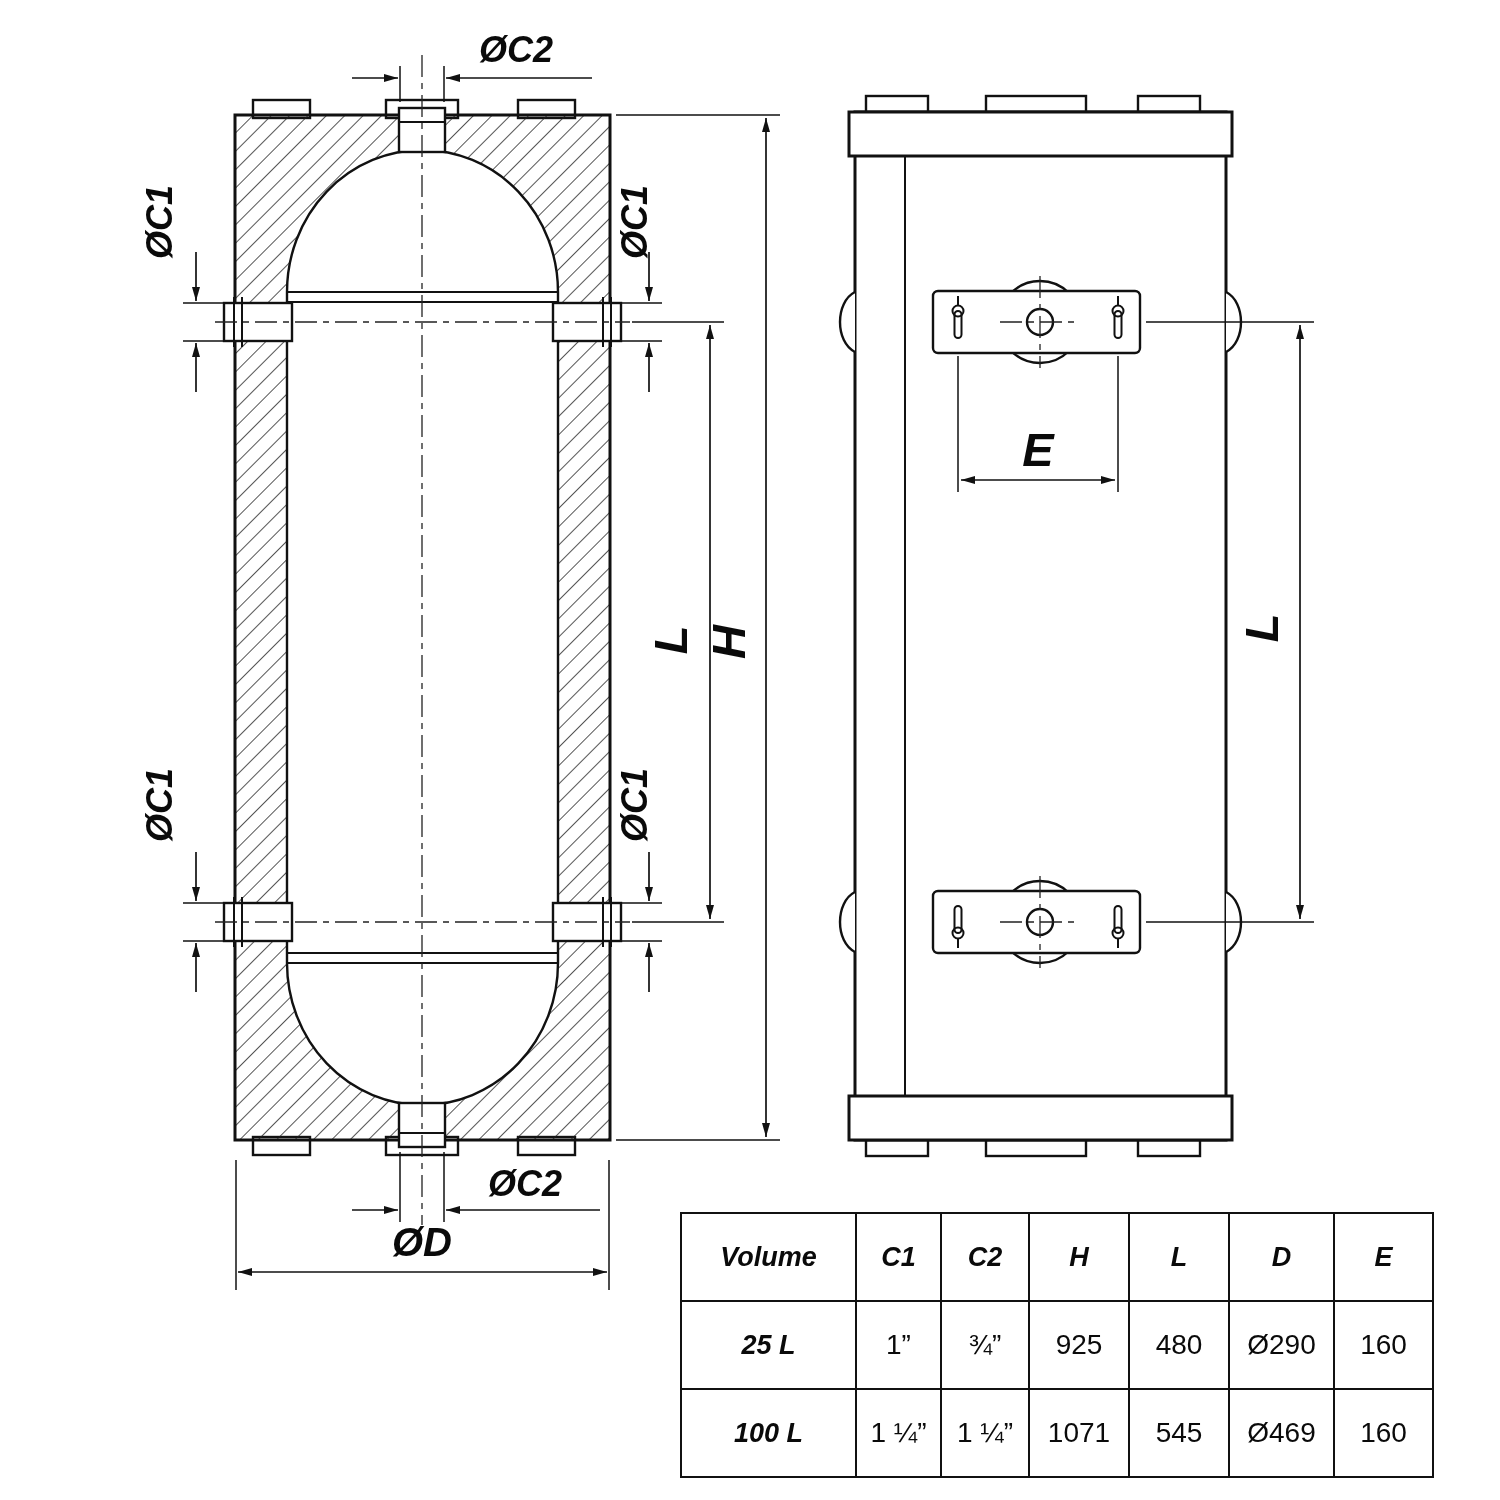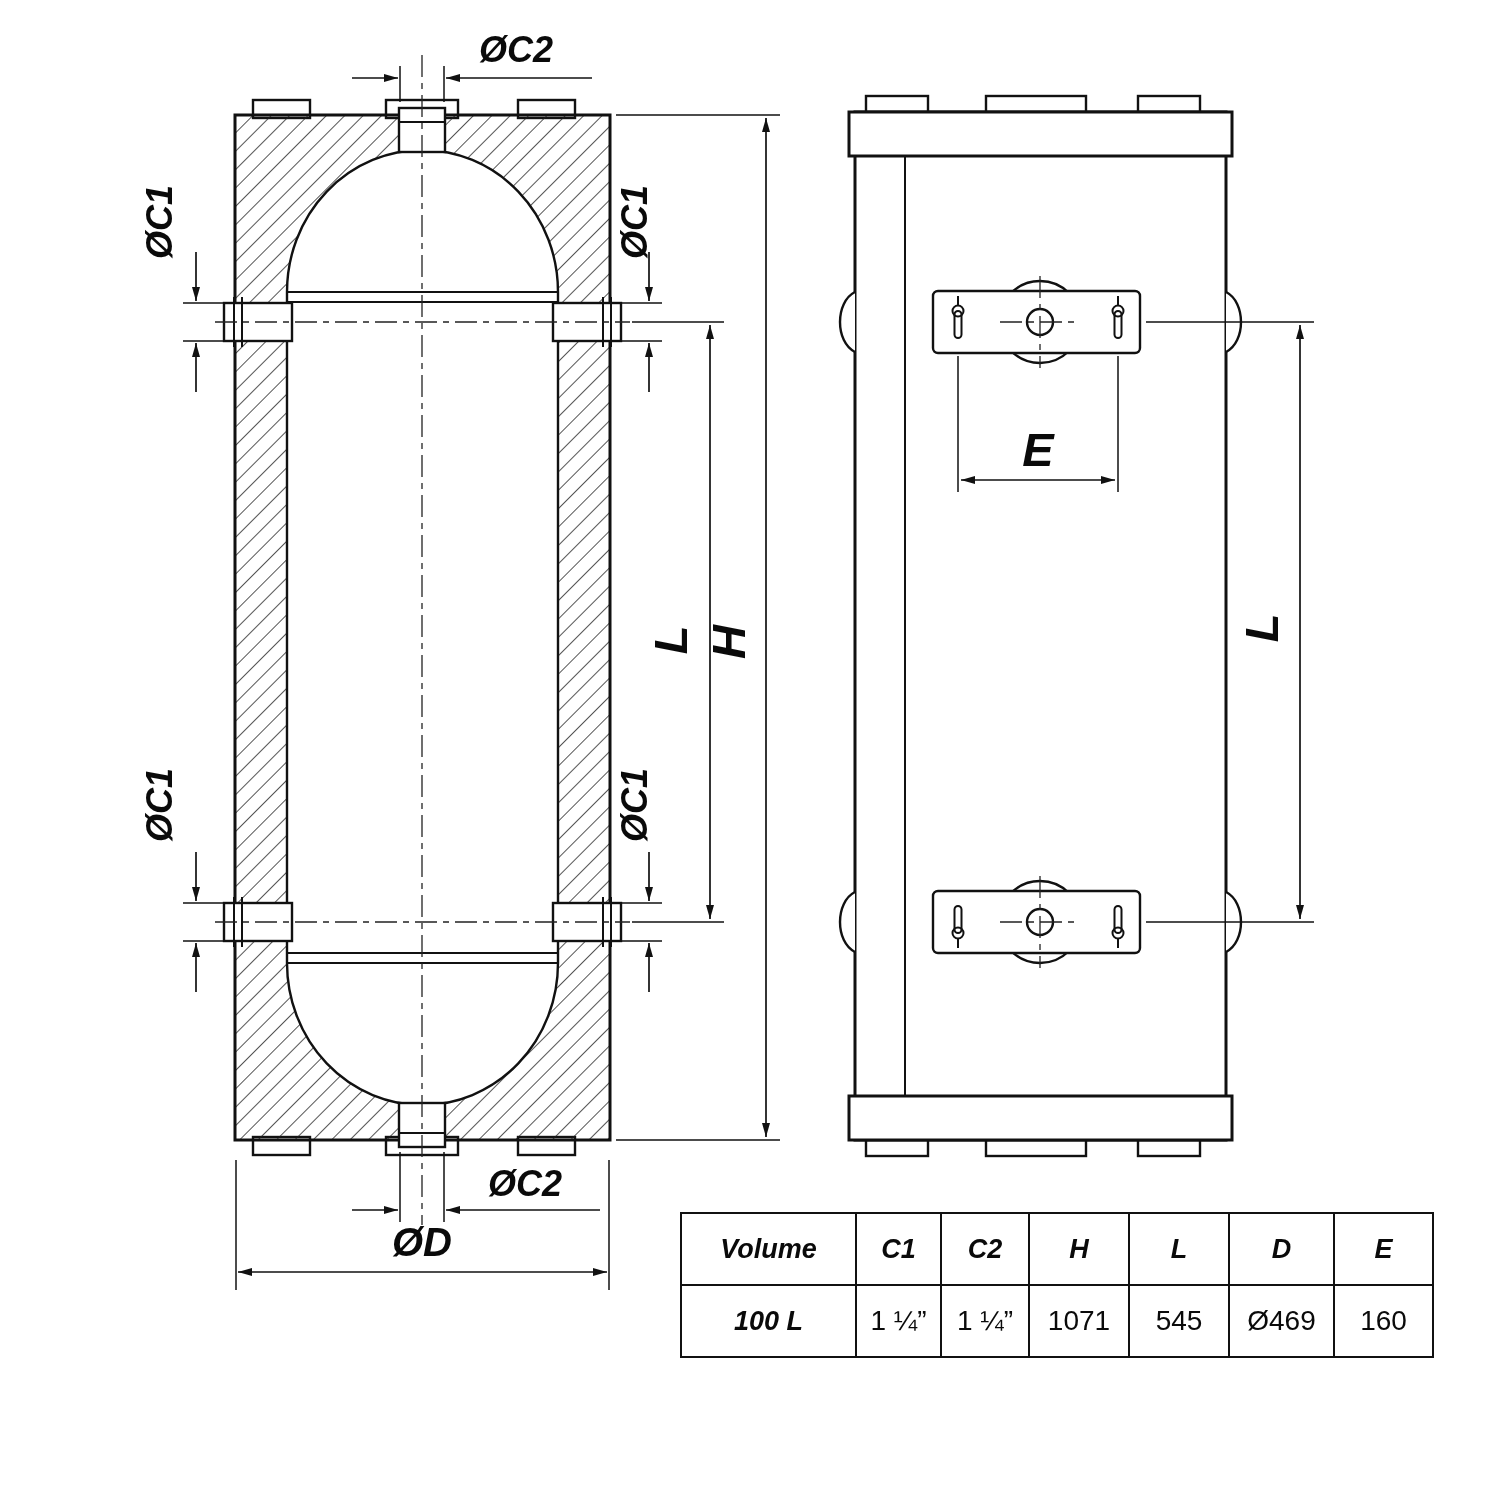--- a/index.html
+++ b/index.html
@@ -14,21 +14,21 @@
   svg .dim     { fill:none; stroke:#111; stroke-width:1.7; }
   svg .ext     { fill:none; stroke:#111; stroke-width:1.5; }
   svg .cl      { fill:none; stroke:#222; stroke-width:1.3; stroke-dasharray:22 6 6 6; }
   svg text.lbl { font-family:"Liberation Sans", sans-serif; font-style:italic; font-weight:700;
                  font-size:36px; fill:#0a0a0a; }
   svg text.big { font-size:47px; }
   svg text.mid { font-size:40px; }
 
   .table-wrap { position:absolute; left:680px; top:1212px; }
   table.dims { border-collapse:collapse; table-layout:fixed; }
-  .dims th, .dims td { border:2.5px solid #111; height:54px; padding:8px 4px;
+  .dims th, .dims td { border:2.5px solid #111; height:54px; padding:16px 4px;
                        text-align:center; vertical-align:middle;
                        font-size:28px; color:#0a0a0a; }
   .dims thead th, .dims tbody th { font-style:italic; font-weight:700; font-size:27px; }
   .dims td { font-weight:400; }
 </style>
 </head>
 <body>
 
 <svg id="drawing" width="1500" height="1500" viewBox="0 0 1500 1500">
   <defs>
@@ -239,20 +239,29 @@
         <th>C1</th>
         <th>C2</th>
         <th>H</th>
         <th>L</th>
         <th>D</th>
         <th>E</th>
       </tr>
     </thead>
     <tbody>
       <tr>
+        <th>25 L</th>
+        <td>1”</td>
+        <td>¾”</td>
+        <td>925</td>
+        <td>480</td>
+        <td>Ø290</td>
+        <td>160</td>
+      </tr>
+      <tr>
         <th>100 L</th>
         <td>1 ¼”</td>
         <td>1 ¼”</td>
         <td>1071</td>
         <td>545</td>
         <td>Ø469</td>
         <td>160</td>
       </tr>
     </tbody>
   </table>

